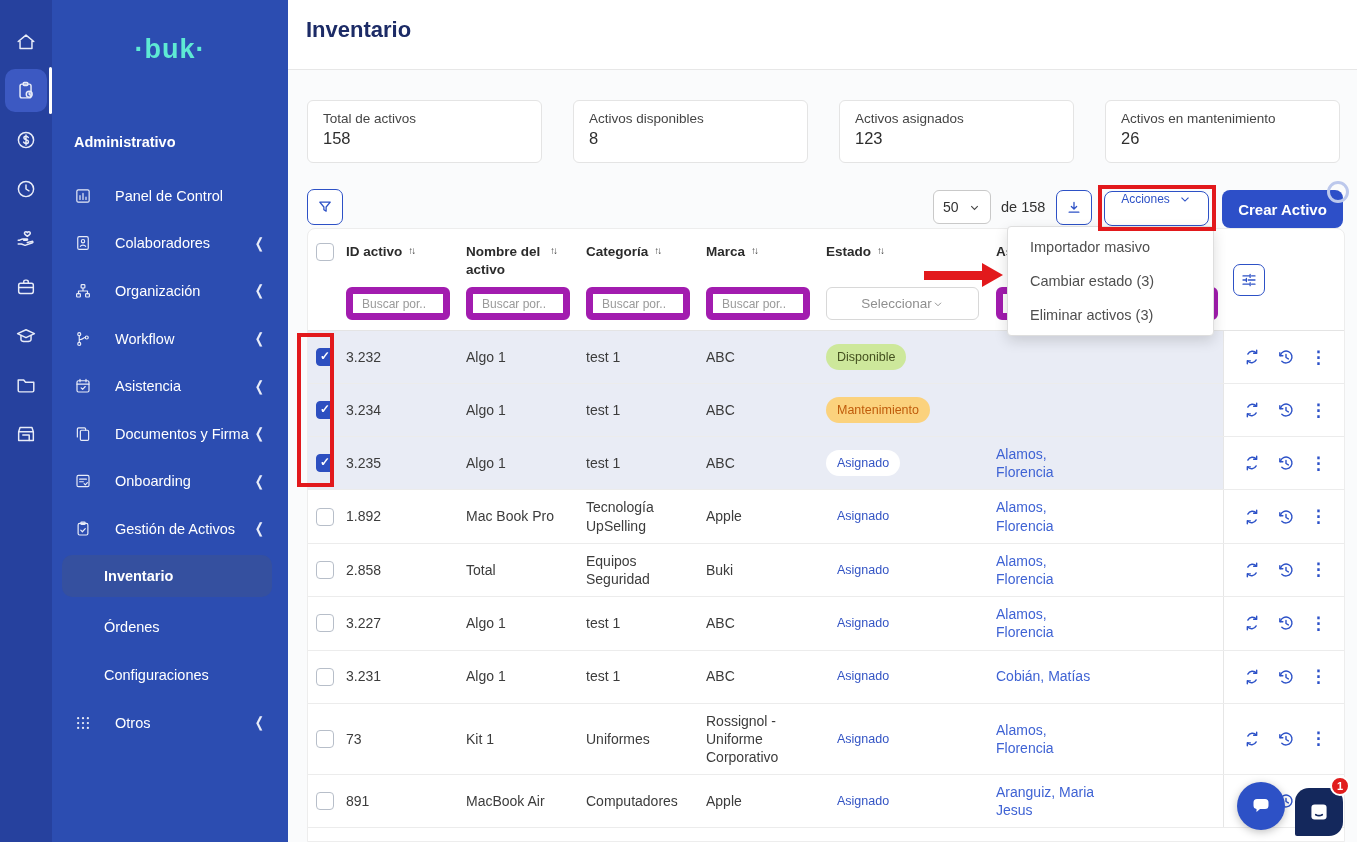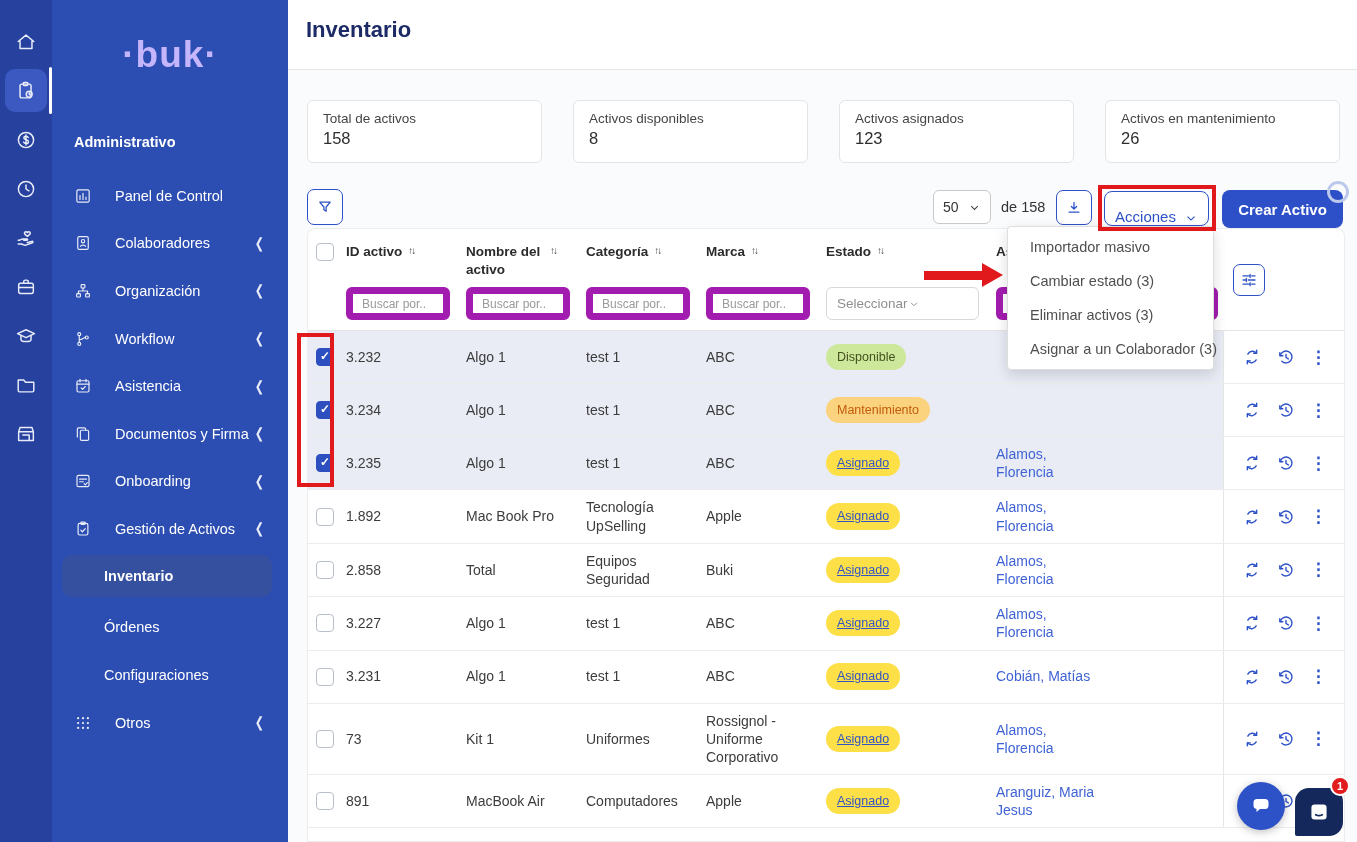--- a/index.html
+++ b/index.html
@@ -11,21 +11,21 @@
   .rail { position:absolute; left:0; top:0; width:52px; height:842px; background:#26419e; z-index:10;
           display:flex; flex-direction:column; align-items:center; padding-top:17px; }
   .rail-item { width:52px; height:49px; display:flex; align-items:center; justify-content:center; position:relative; cursor:pointer; }
   .rail-item svg { width:22px; height:22px; stroke:#e8ecf8; stroke-width:1.6; fill:none; stroke-linecap:round; stroke-linejoin:round; }
   .rail-item.active::before { content:""; position:absolute; left:5px; top:3px; width:42px; height:43px; background:#3c59c2; border-radius:10px; }
   .rail-item.active svg { position:relative; }
   .rail-item.active::after { content:""; position:absolute; right:0; top:1px; width:3px; height:47px; background:#fff; border-radius:2px; }
 
   
   .sidebar { position:absolute; left:52px; top:0; width:236px; height:842px; background:#2c4db1; z-index:9; color:#fff; }
-  .logo { margin-top:34px; text-align:center; font-size:37px; font-weight:600; letter-spacing:1px; color:#c4b5fd; }
+  .logo { margin-top:34px; text-align:center; font-size:27px; font-weight:600; letter-spacing:1px; color:#5eead4; }
   .section-title { position:absolute; top:134px; left:22px; font-size:14.5px; font-weight:700; }
   .nav { position:absolute; top:172px; left:0; right:0; }
   .nav-item { height:47.6px; display:flex; align-items:center; padding:0 24px 0 22px; cursor:pointer; font-size:14.5px; }
   .nav-item svg { width:18px; height:18px; stroke:#e8ecf8; stroke-width:1.6; fill:none; stroke-linecap:round; stroke-linejoin:round; flex:0 0 auto; }
   .nav-label { margin-left:23px; flex:1 1 auto; white-space:nowrap; }
   .chev { font-size:11px; color:#e8ecf8; transform:scaleY(1.3); }
   .subnav { position:absolute; top:555px; left:0; right:0; }
   .subnav-item { height:48px; display:flex; align-items:center; padding-left:52px; font-size:14.5px; cursor:pointer; }
   .subnav-item.active { height:42px; margin:0 16px 6px 10px; padding-left:42px; background:#35509f; border-radius:10px; font-weight:700; }
   .otros { position:absolute; top:699px; left:0; right:0; }
@@ -45,55 +45,55 @@
   .btn-outline-ic { position:absolute; background:#fff; border:1.5px solid #2d51c6; border-radius:7px; display:flex; align-items:center; justify-content:center; cursor:pointer; z-index:3; }
   .btn-outline-ic svg { stroke:#2d51c6; stroke-width:1.7; fill:none; stroke-linecap:round; stroke-linejoin:round; }
   .filter-btn { left:307px; top:189px; width:36px; height:36px; }
   .dl-btn { left:1056px; top:190px; width:36px; height:35px; }
   .sliders-btn { left:1233px; top:264px; width:32px; height:32px; z-index:3; }
   .ver-label { position:absolute; left:947px; top:199px; font-size:20px; color:#333; z-index:3; }
   .page-size { position:absolute; left:933px; top:190px; width:58px; height:34px; background:#fff; border:1px solid #c9c9c9; border-radius:6px;
                display:flex; align-items:center; justify-content:space-between; padding:0 9px; font-size:14px; color:#333; cursor:pointer; z-index:3; }
   .of-total { position:absolute; left:1001px; top:199px; font-size:14.5px; color:#333; z-index:3; }
   .acciones-btn { position:absolute; left:1104px; top:191px; width:105px; height:35px; background:#fff; border:1.5px solid #2d51c6; border-radius:8px;
-                  display:flex; align-items:flex-end; justify-content:center; gap:8px; color:#2d51c6; font-size:15px; font-weight:500; cursor:pointer; z-index:3; }
+                  display:flex; align-items:flex-start; justify-content:center; gap:8px; color:#2d51c6; font-size:12px; font-weight:500; cursor:pointer; z-index:3; }
   .crear-btn { position:absolute; left:1222px; top:190px; width:121px; height:38px; background:#2d4fc8; border:none; border-radius:8px;
                color:#fff; font-size:15px; font-weight:700; cursor:pointer; z-index:3; font-family:"Liberation Sans",sans-serif; }
   .pulse-circle { position:absolute; left:1327px; top:181px; width:22px; height:22px; border-radius:50%; border:3px solid #bcc8ec; background:transparent; z-index:4; }
 
   
   .tcard { position:absolute; left:307px; top:228px; width:1038px; height:614px; background:#fff; border:1px solid #ededed;
            border-radius:8px 8px 0 0; z-index:2; overflow:hidden; }
   .tgrid { display:grid; grid-template-columns:38px 120px 120px 120px 120px 170px 227px 123px; }
   .thead { height:102px; border-bottom:1px solid #e4e4e4; position:relative; }
   .th-labels { position:absolute; top:14px; left:0; right:0; }
   .th { font-size:13.5px; font-weight:700; color:#2b2b2b; display:flex; align-items:flex-start; gap:6px; padding-right:10px; line-height:1.35; }
   .sort { font-size:10px; color:#3a3a3a; letter-spacing:-2px; white-space:nowrap; margin-top:1px; cursor:pointer; }
   .th-search { position:absolute; top:58px; left:0; right:0; }
   .search-input { height:33px; border:7px solid #a21caf; border-radius:6px; padding:0 9px; font-size:12px; color:#ec4899;
                   font-family:"Liberation Sans",sans-serif; background:#fff; }
   .search-input::placeholder { color:#9a9a9a; }
   .w104 { width:104px; } 
   .fake-select { width:153px; height:33px; border:1px solid #d8d8d8; border-radius:6px; background:#fff; display:flex; align-items:center;
-                 justify-content:flex-start; padding:0 10px; font-size:13.5px; color:#8f8f8f; cursor:pointer; }
+                 justify-content:center; padding:0 10px; font-size:13.5px; color:#8f8f8f; cursor:pointer; }
   .fake-select svg { stroke:#7a7a7a; stroke-width:1.6; fill:none; }
   .cb { width:18px; height:18px; border:1.5px solid #b7bec9; border-radius:4px; background:#fff; margin-left:8px; cursor:pointer;
         display:flex; align-items:center; justify-content:center; flex:0 0 auto; }
   .cb.checked { background:#2d4fc0; border-color:#2d4fc0; }
   .cb.checked::after { content:"✓"; color:#fff; font-size:12px; font-weight:700; }
 
   .tbody {}
   .trow { min-height:53px; border-bottom:1px solid #ececec; }
   .cell { display:flex; align-items:center; font-size:14px; color:#3c3c3c; padding:8px 10px 8px 0; line-height:1.3; background:#fff; }
   .cell.cbcell { padding:8px 0; }
   .trow.selected .cell:not(.actions) { background:#e9ecf5; }
   .badge { display:inline-block; font-size:12.5px; padding:5px 11px; border-radius:13px; white-space:nowrap; }
   .badge-disponible { background:#cde89b; color:#44511f; }
   .badge-mantenimiento { background:#fbd27d; color:#c05c0b; }
-  .badge-asignado { background:#fde047; color:#3354c4;text-decoration:underline; }
+  .badge-asignado { background:#ffffff; color:#3354c4; }
   .c-asig { color:#3f63d4; max-width:100px; cursor:pointer; }
   .cell.actions { border-left:1px solid #e6e6e6; gap:14px; padding-left:18px; }
   .cell.actions svg { width:20px; height:20px; stroke:#2d52c8; stroke-width:1.7; fill:none; stroke-linecap:round; stroke-linejoin:round; cursor:pointer; }
   .kebab { color:#2d52c8; font-size:17px; font-weight:700; line-height:1; letter-spacing:0; cursor:pointer; }
 
   
   .menu { position:absolute; left:1007px; top:226px; width:207px; background:#fff; border:1px solid #dedede; border-radius:4px;
           box-shadow:0 5px 14px rgba(0,0,0,.14); padding:3px 0; z-index:40; }
   .menu-item { height:34px; display:flex; align-items:center; padding-left:22px; font-size:14.5px; color:#4f4f4f; cursor:pointer; white-space:nowrap; }
 
@@ -657,21 +657,20 @@
         <span class="kebab">⋮</span>
       </div>
     </div>
   </div>
   </div>
 
   <div class="menu">
     <div class="menu-item">Importador masivo</div>
     <div class="menu-item">Cambiar estado (3)</div>
     <div class="menu-item">Eliminar activos (3)</div>
-    <div class="menu-item">Asignar a un Colaborador (3)</div>
   </div>
 
   <div class="anno anno-acciones"></div>
   <div class="anno anno-cb"></div>
   <div class="anno-arrow">
     <div class="arrow-shaft"></div>
       <div class="arrow-head"></div>
   </div>
 
   <div class="chat-blue">

